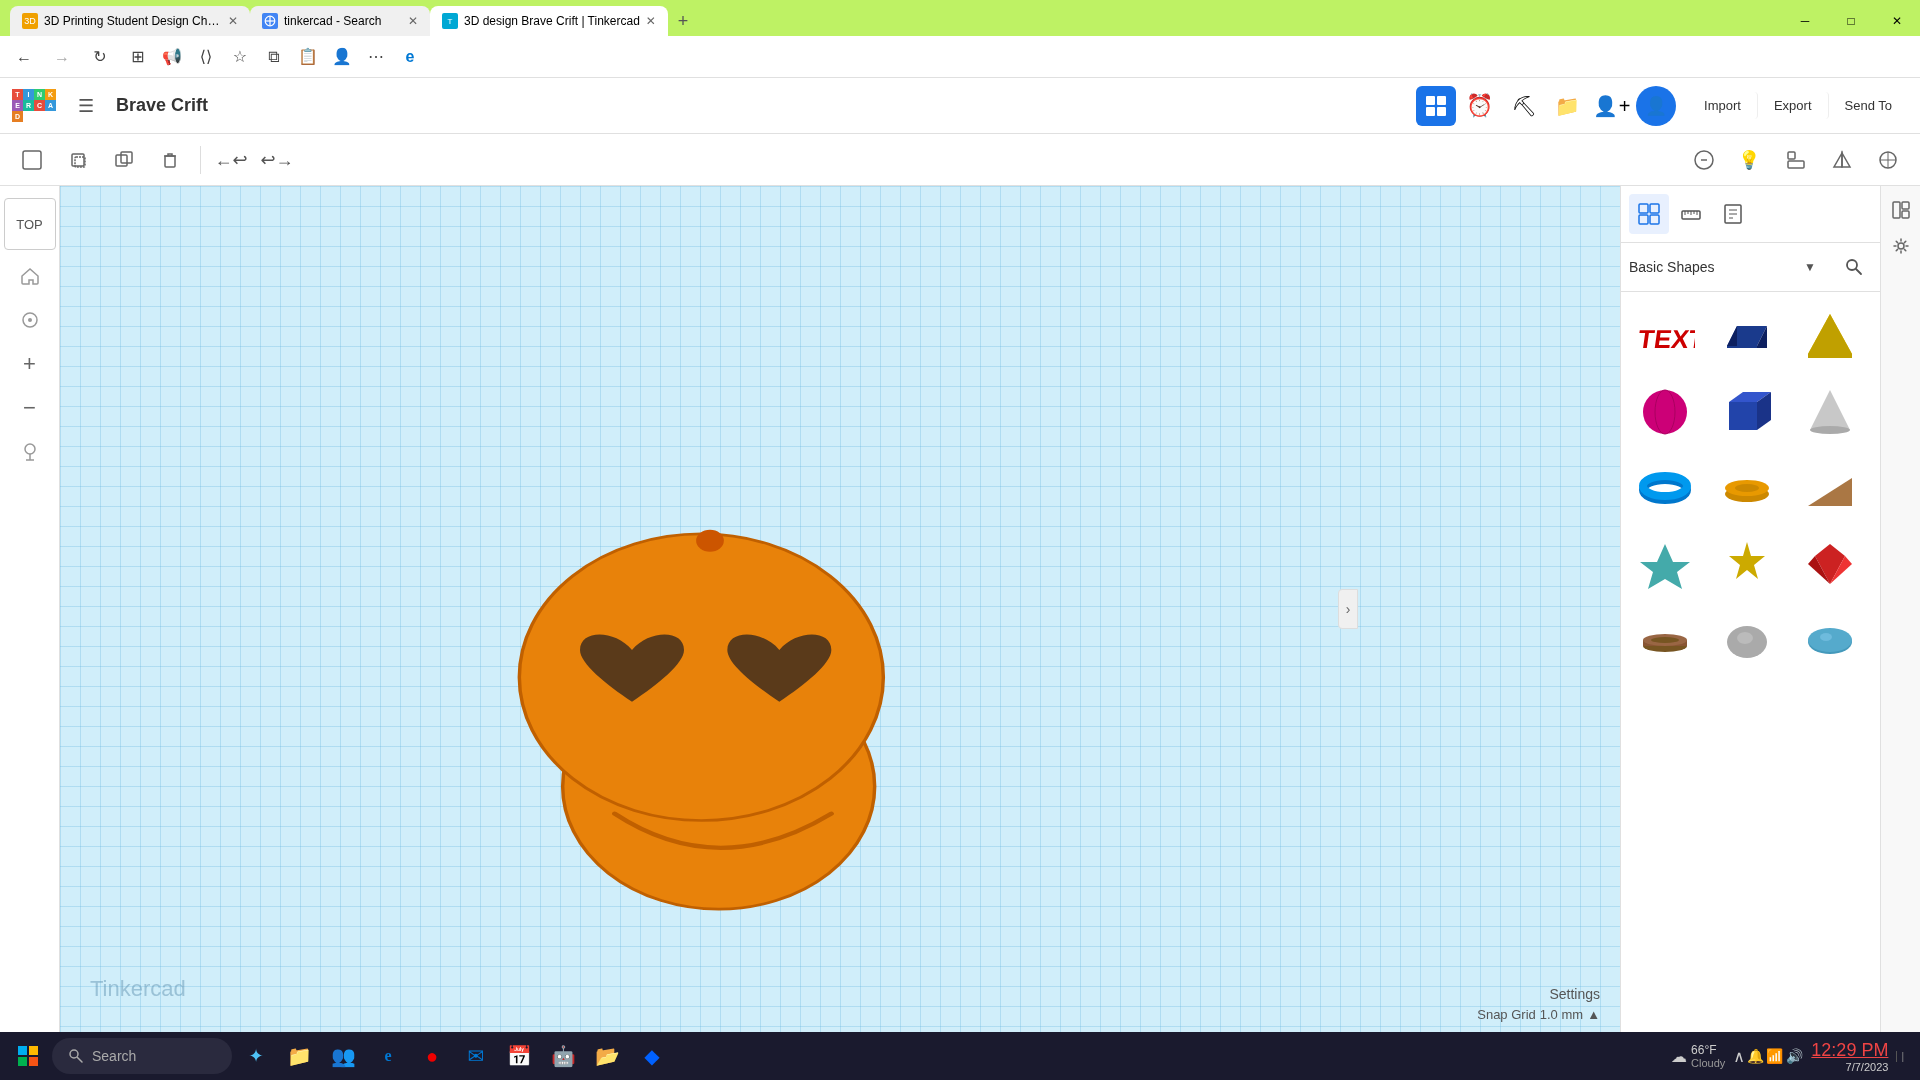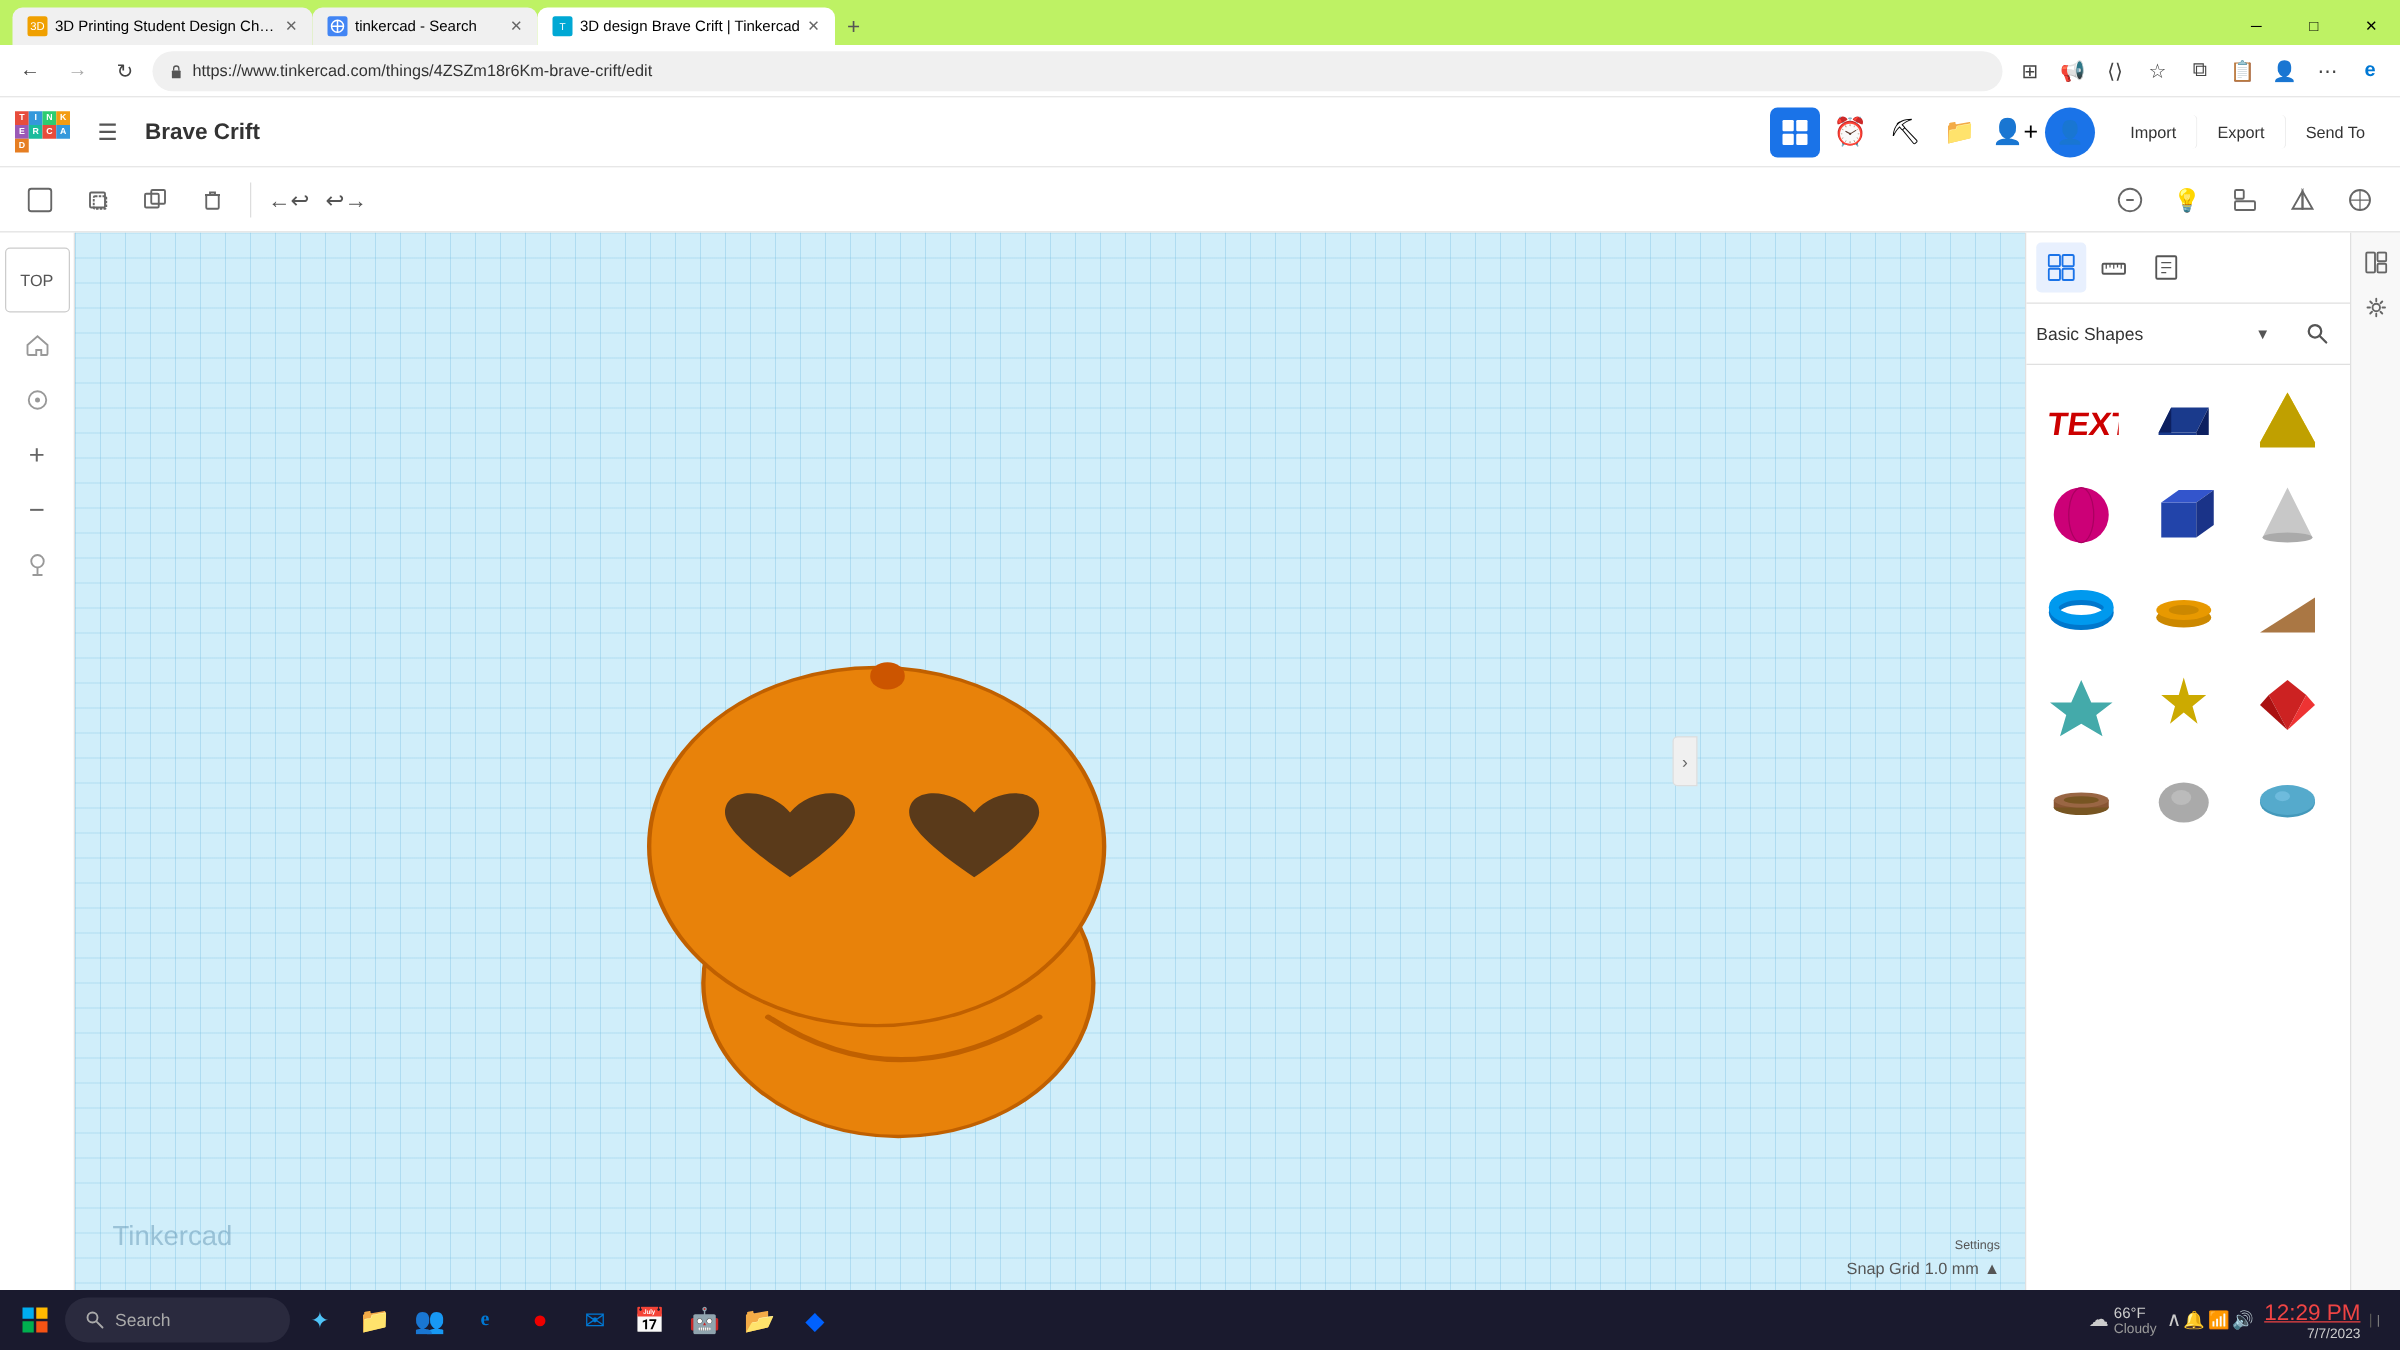--- a/index.html
+++ b/index.html
@@ -52,21 +52,21 @@
 
     
     .canvas-area { flex: 1; position: relative; overflow: hidden; background: #e8f5ff; }
     .grid-canvas { width: 100%; height: 100%; background:
       linear-gradient(to right, rgba(100,180,220,0.3) 1px, transparent 1px),
       linear-gradient(to bottom, rgba(100,180,220,0.3) 1px, transparent 1px);
       background-size: 20px 20px;
       background-color: #d0eefa;
     }
     .workplane-label { position: absolute; bottom: 30px; left: 30px; font-size: 22px; color: rgba(100,150,180,0.5); font-weight: 300; pointer-events: none; }
-    .settings-label { position: absolute; bottom: 30px; right: 20px; font-size: 10px; color: #555; cursor: pointer; margin-top: 40px; }
+    .settings-label { position: absolute; bottom: 30px; right: 20px; font-size: 14px; color: #555; cursor: pointer; margin-top: 40px; }
     .snap-grid { position: absolute; bottom: 10px; right: 20px; font-size: 13px; color: #555; display: flex; align-items: center; gap: 4px; }
 
     
     .canvas-content { position: absolute; top: 0; left: 0; width: 100%; height: 100%; }
 
     
     .right-panel { width: 260px; background: #ffffff; border-left: 1px solid #e0e0e0; display: flex; flex-direction: column; overflow: hidden; }
     .right-panel-header { display: flex; gap: 2px; padding: 8px; border-bottom: 1px solid #e0e0e0; }
     .panel-tab-btn { width: 40px; height: 40px; border-radius: 4px; display: flex; align-items: center; justify-content: center; cursor: pointer; font-size: 18px; color: #555; }
     .panel-tab-btn.active { background: #e8f0fe; color: #1a73e8; }
@@ -136,27 +136,20 @@
       <div class="win-btn">─</div>
       <div class="win-btn">□</div>
       <div class="win-btn close">✕</div>
     </div>
   </div>
 
   <div class="browser-toolbar">
     <div class="nav-btn">←</div>
     <div class="nav-btn" style="color:#aaa;">→</div>
     <div class="nav-btn">↻</div>
-    <div class="address-bar">
-      <svg width="14" height="14" viewBox="0 0 20 20">
-          <rect x="5" y="9" width="10" height="9" rx="1" fill="#555"></rect>
-          <path d="M7 9V7a3 3 0 016 0v2" fill="none" stroke="#555" stroke-width="1.5"></path>
-        </svg>
-      <span style="font-size:13px;">https://www.tinkercad.com/things/4ZSZm18r6Km-brave-crift/edit</span>
-    </div>
     <div class="toolbar-icons">
       <div class="toolbar-icon">⊞</div>
       <div class="toolbar-icon">📢</div>
       <div class="toolbar-icon">⟨⟩</div>
       <div class="toolbar-icon">☆</div>
       <div class="toolbar-icon">⧉</div>
       <div class="toolbar-icon">📋</div>
       <div class="toolbar-icon">👤</div>
       <div class="toolbar-icon">⋯</div>
       <div class="toolbar-icon" style="color:#0078d4; font-weight:bold;">e</div>

